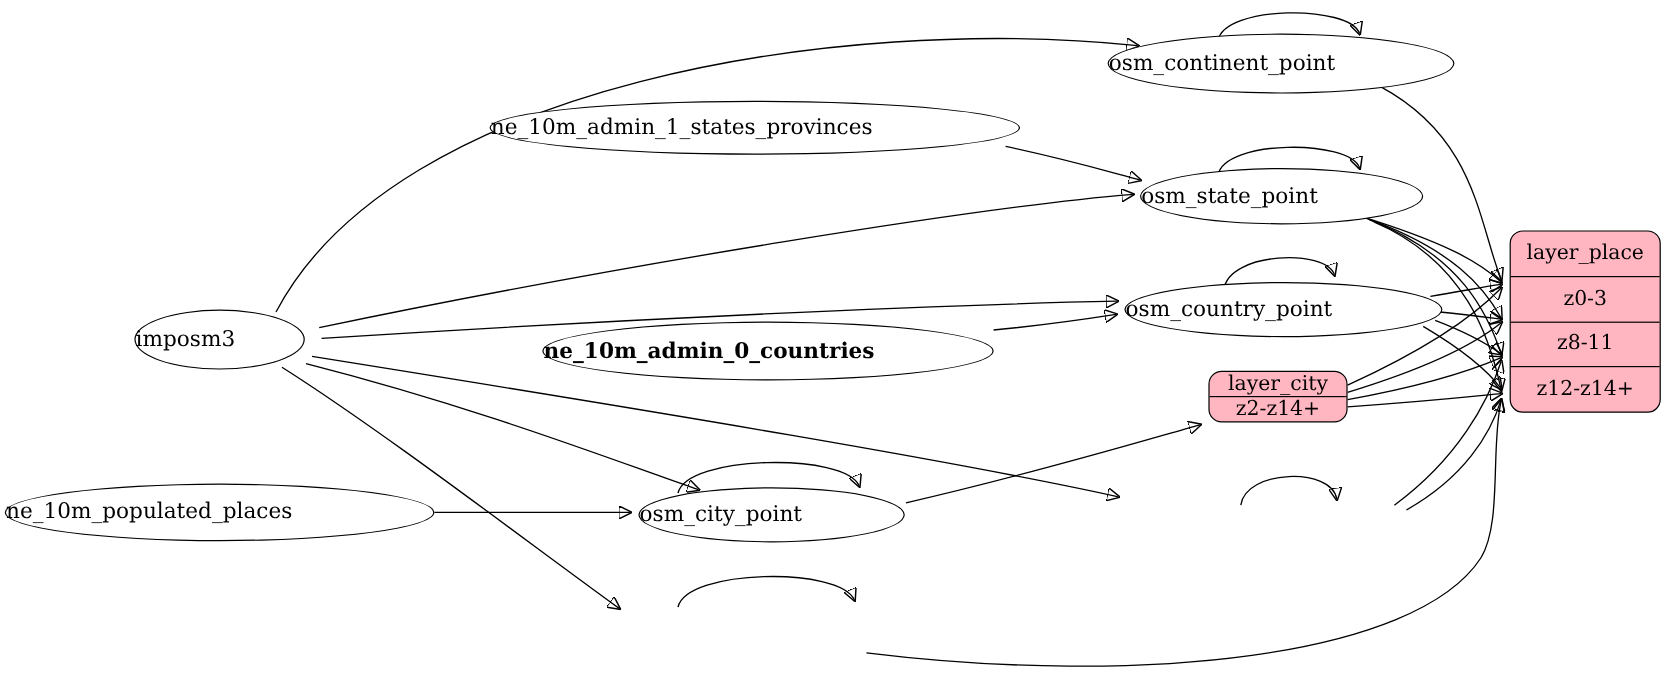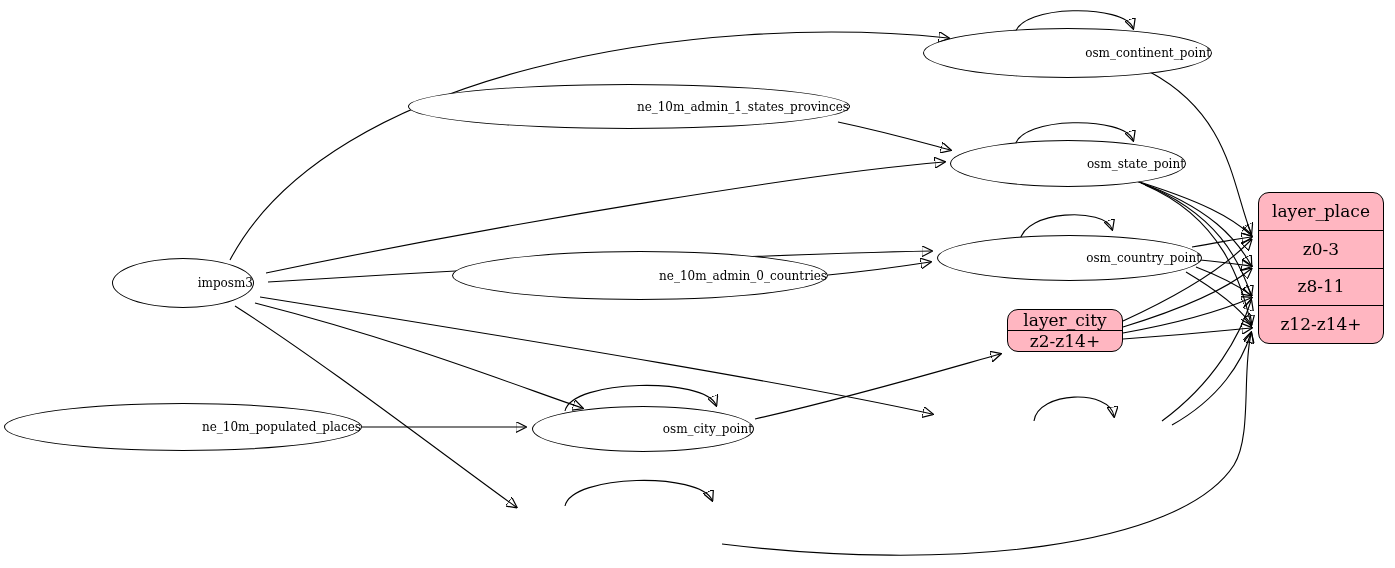--- a/index.html
+++ b/index.html
@@ -8,22 +8,22 @@
     width:1395px;height:568px;
     background:#ffffff;
     font-family:"DejaVu Serif","Liberation Serif",serif;
     color:#000;
     overflow:hidden;
   }
   #edges{position:absolute;left:0;top:0;width:1395px;height:568px;}
   #edges path{fill:none;stroke:#000;stroke-width:1.1px;}
   .node{
     position:absolute;
-    display:flex;align-items:center;justify-content:flex-end;
-    font-size:12px;line-height:1;white-space:nowrap;
+    display:flex;align-items:center;justify-content:flex-start;
+    font-size:18px;line-height:1;white-space:nowrap;
     box-sizing:border-box;
   }
   .ellipse{
     background:#fff;
     border:1.2px solid #000;
     border-radius:50%;
   }
   .record{
     flex-direction:column;align-items:stretch;justify-content:stretch;
     background:#ffb6c1;
@@ -89,21 +89,21 @@
   </svg>
 
   <div class="node ellipse" style="left:112px;top:258px;width:142px;height:50px;">
     <span>imposm3</span>
   </div>
 
   <div class="node ellipse" style="left:408px;top:84px;width:442px;height:45px;">
     <span>ne_10m_admin_1_states_provinces</span>
   </div>
 
-  <div class="node ellipse" style="left:452px;top:251px;width:376px;height:49px;">
+  <div class="node ellipse" style="left:452px;top:268px;width:376px;height:49px;font-weight:bold;">
     <span>ne_10m_admin_0_countries</span>
   </div>
 
   <div class="node ellipse" style="left:4px;top:403px;width:358px;height:48px;">
     <span>ne_10m_populated_places</span>
   </div>
 
   <div class="node ellipse" style="left:923px;top:28px;width:289px;height:50px;">
     <span>osm_continent_point</span>
   </div>

